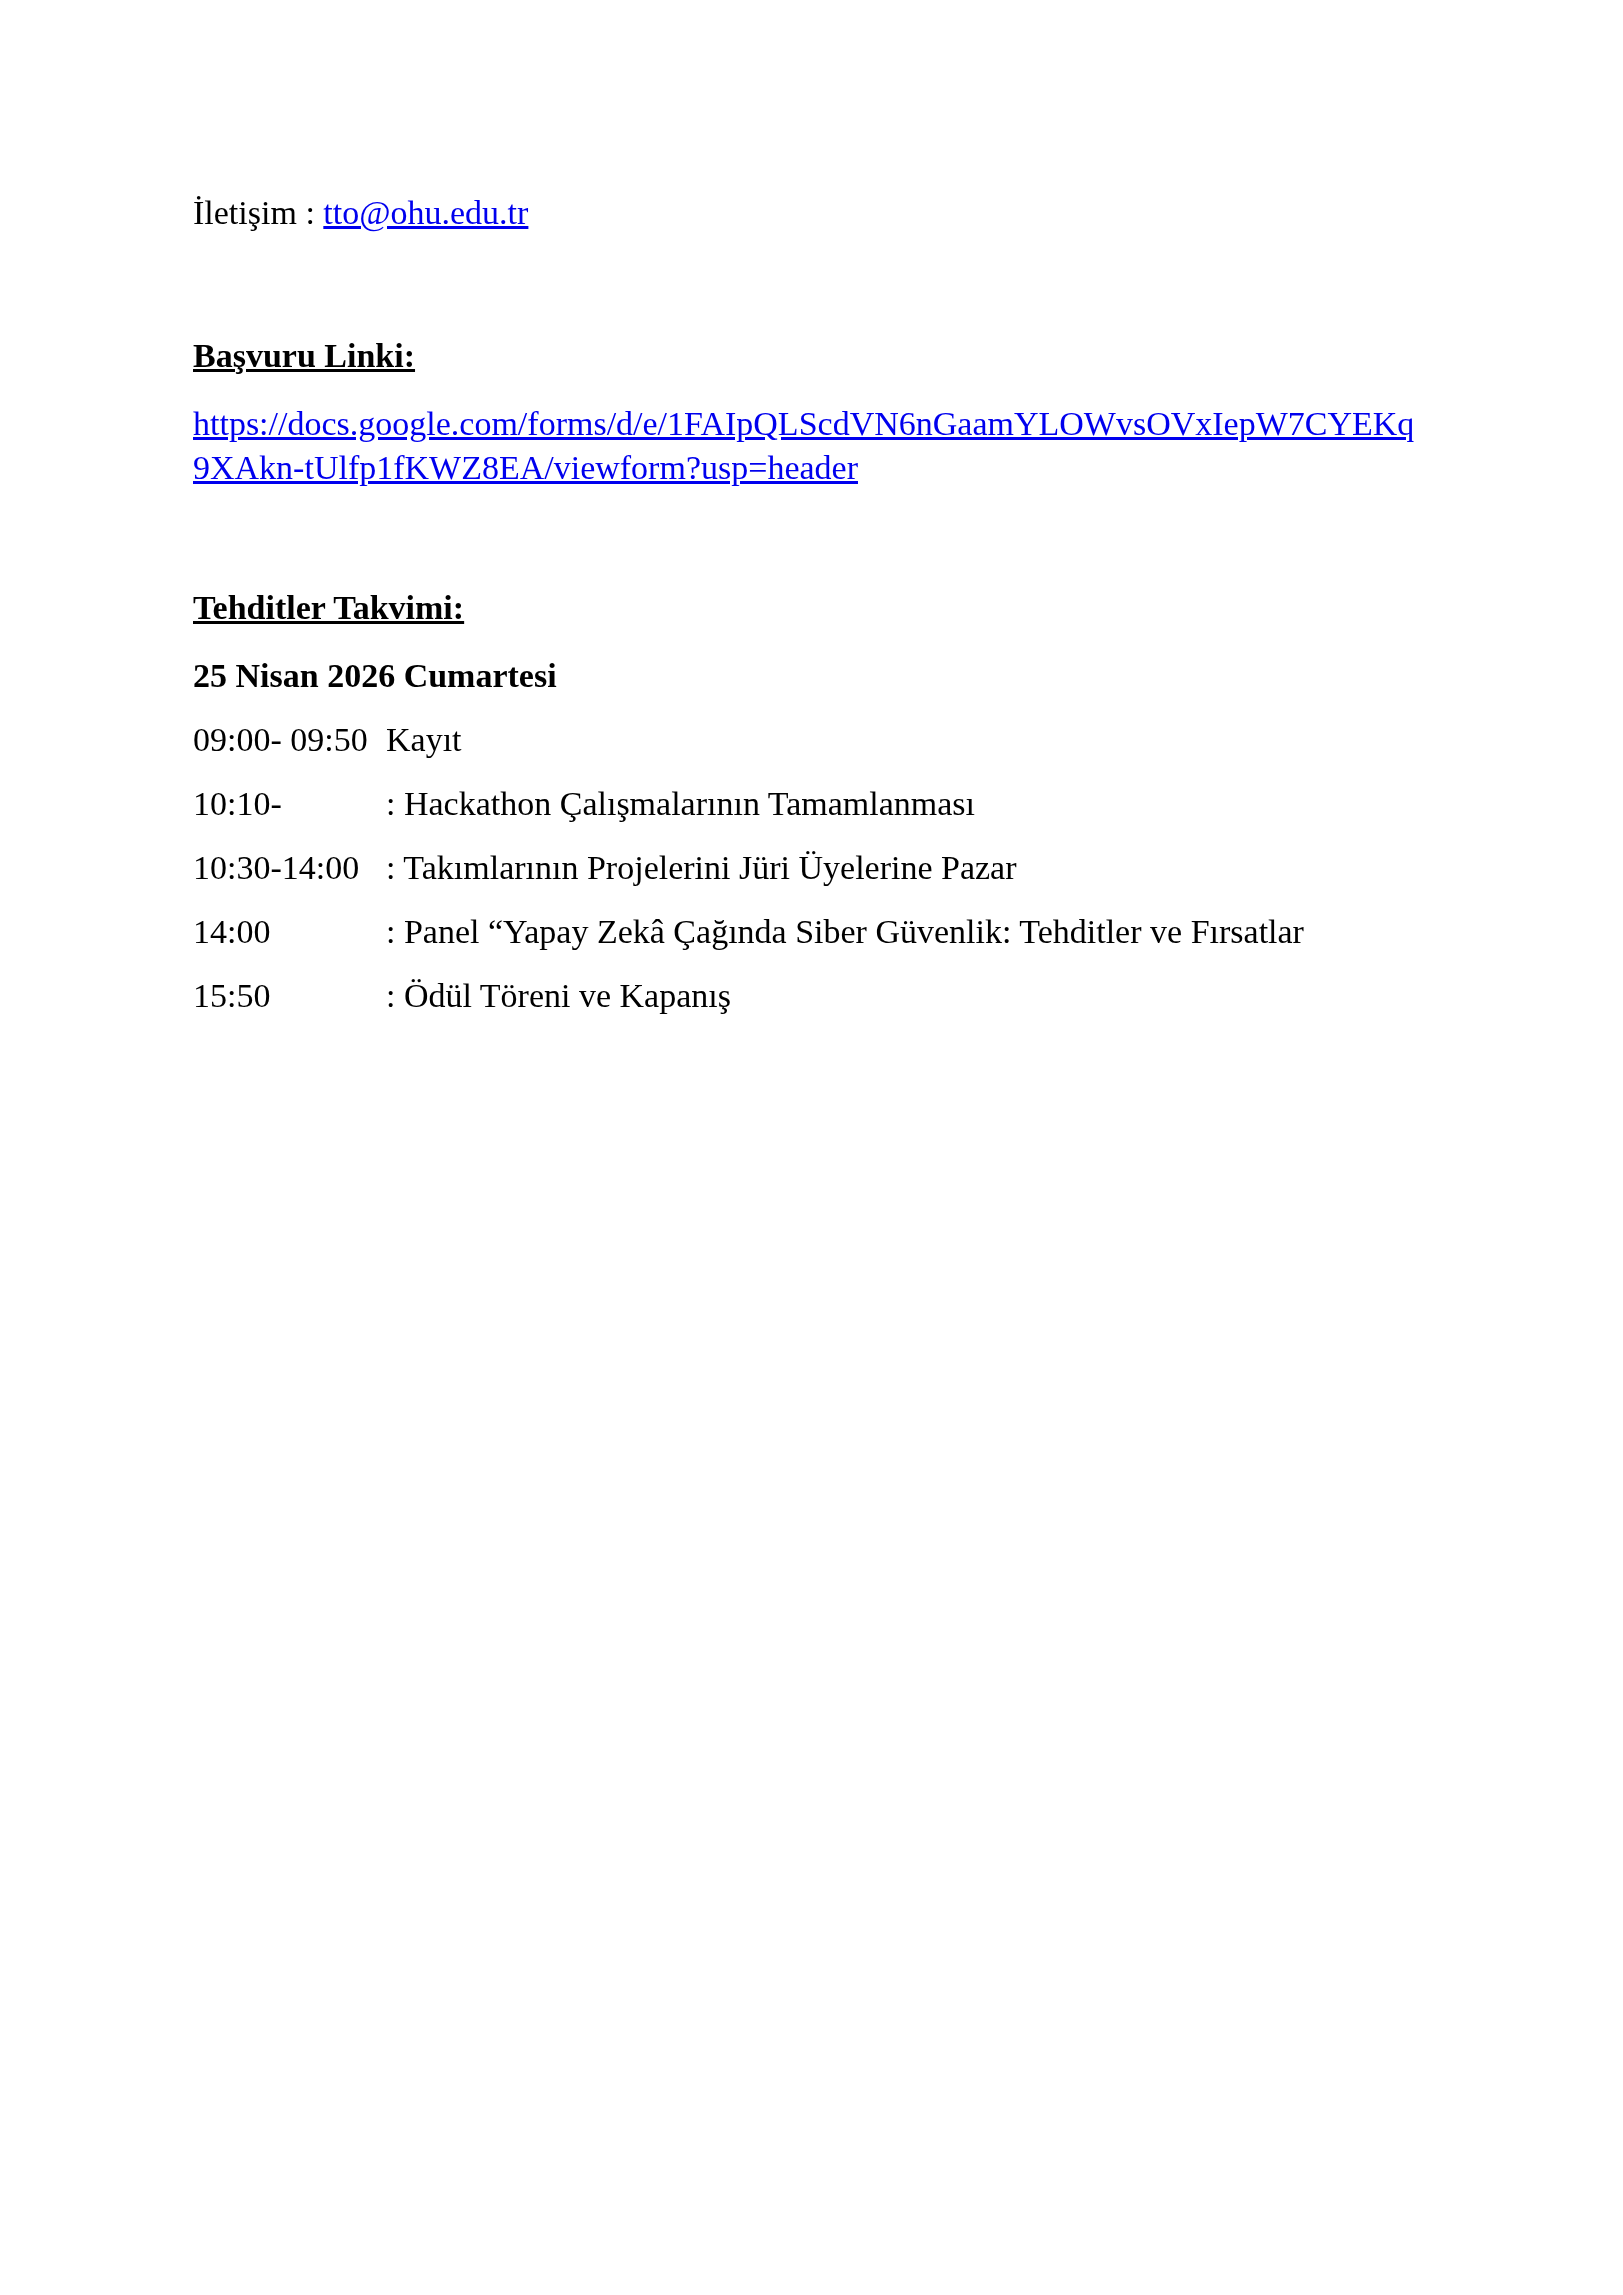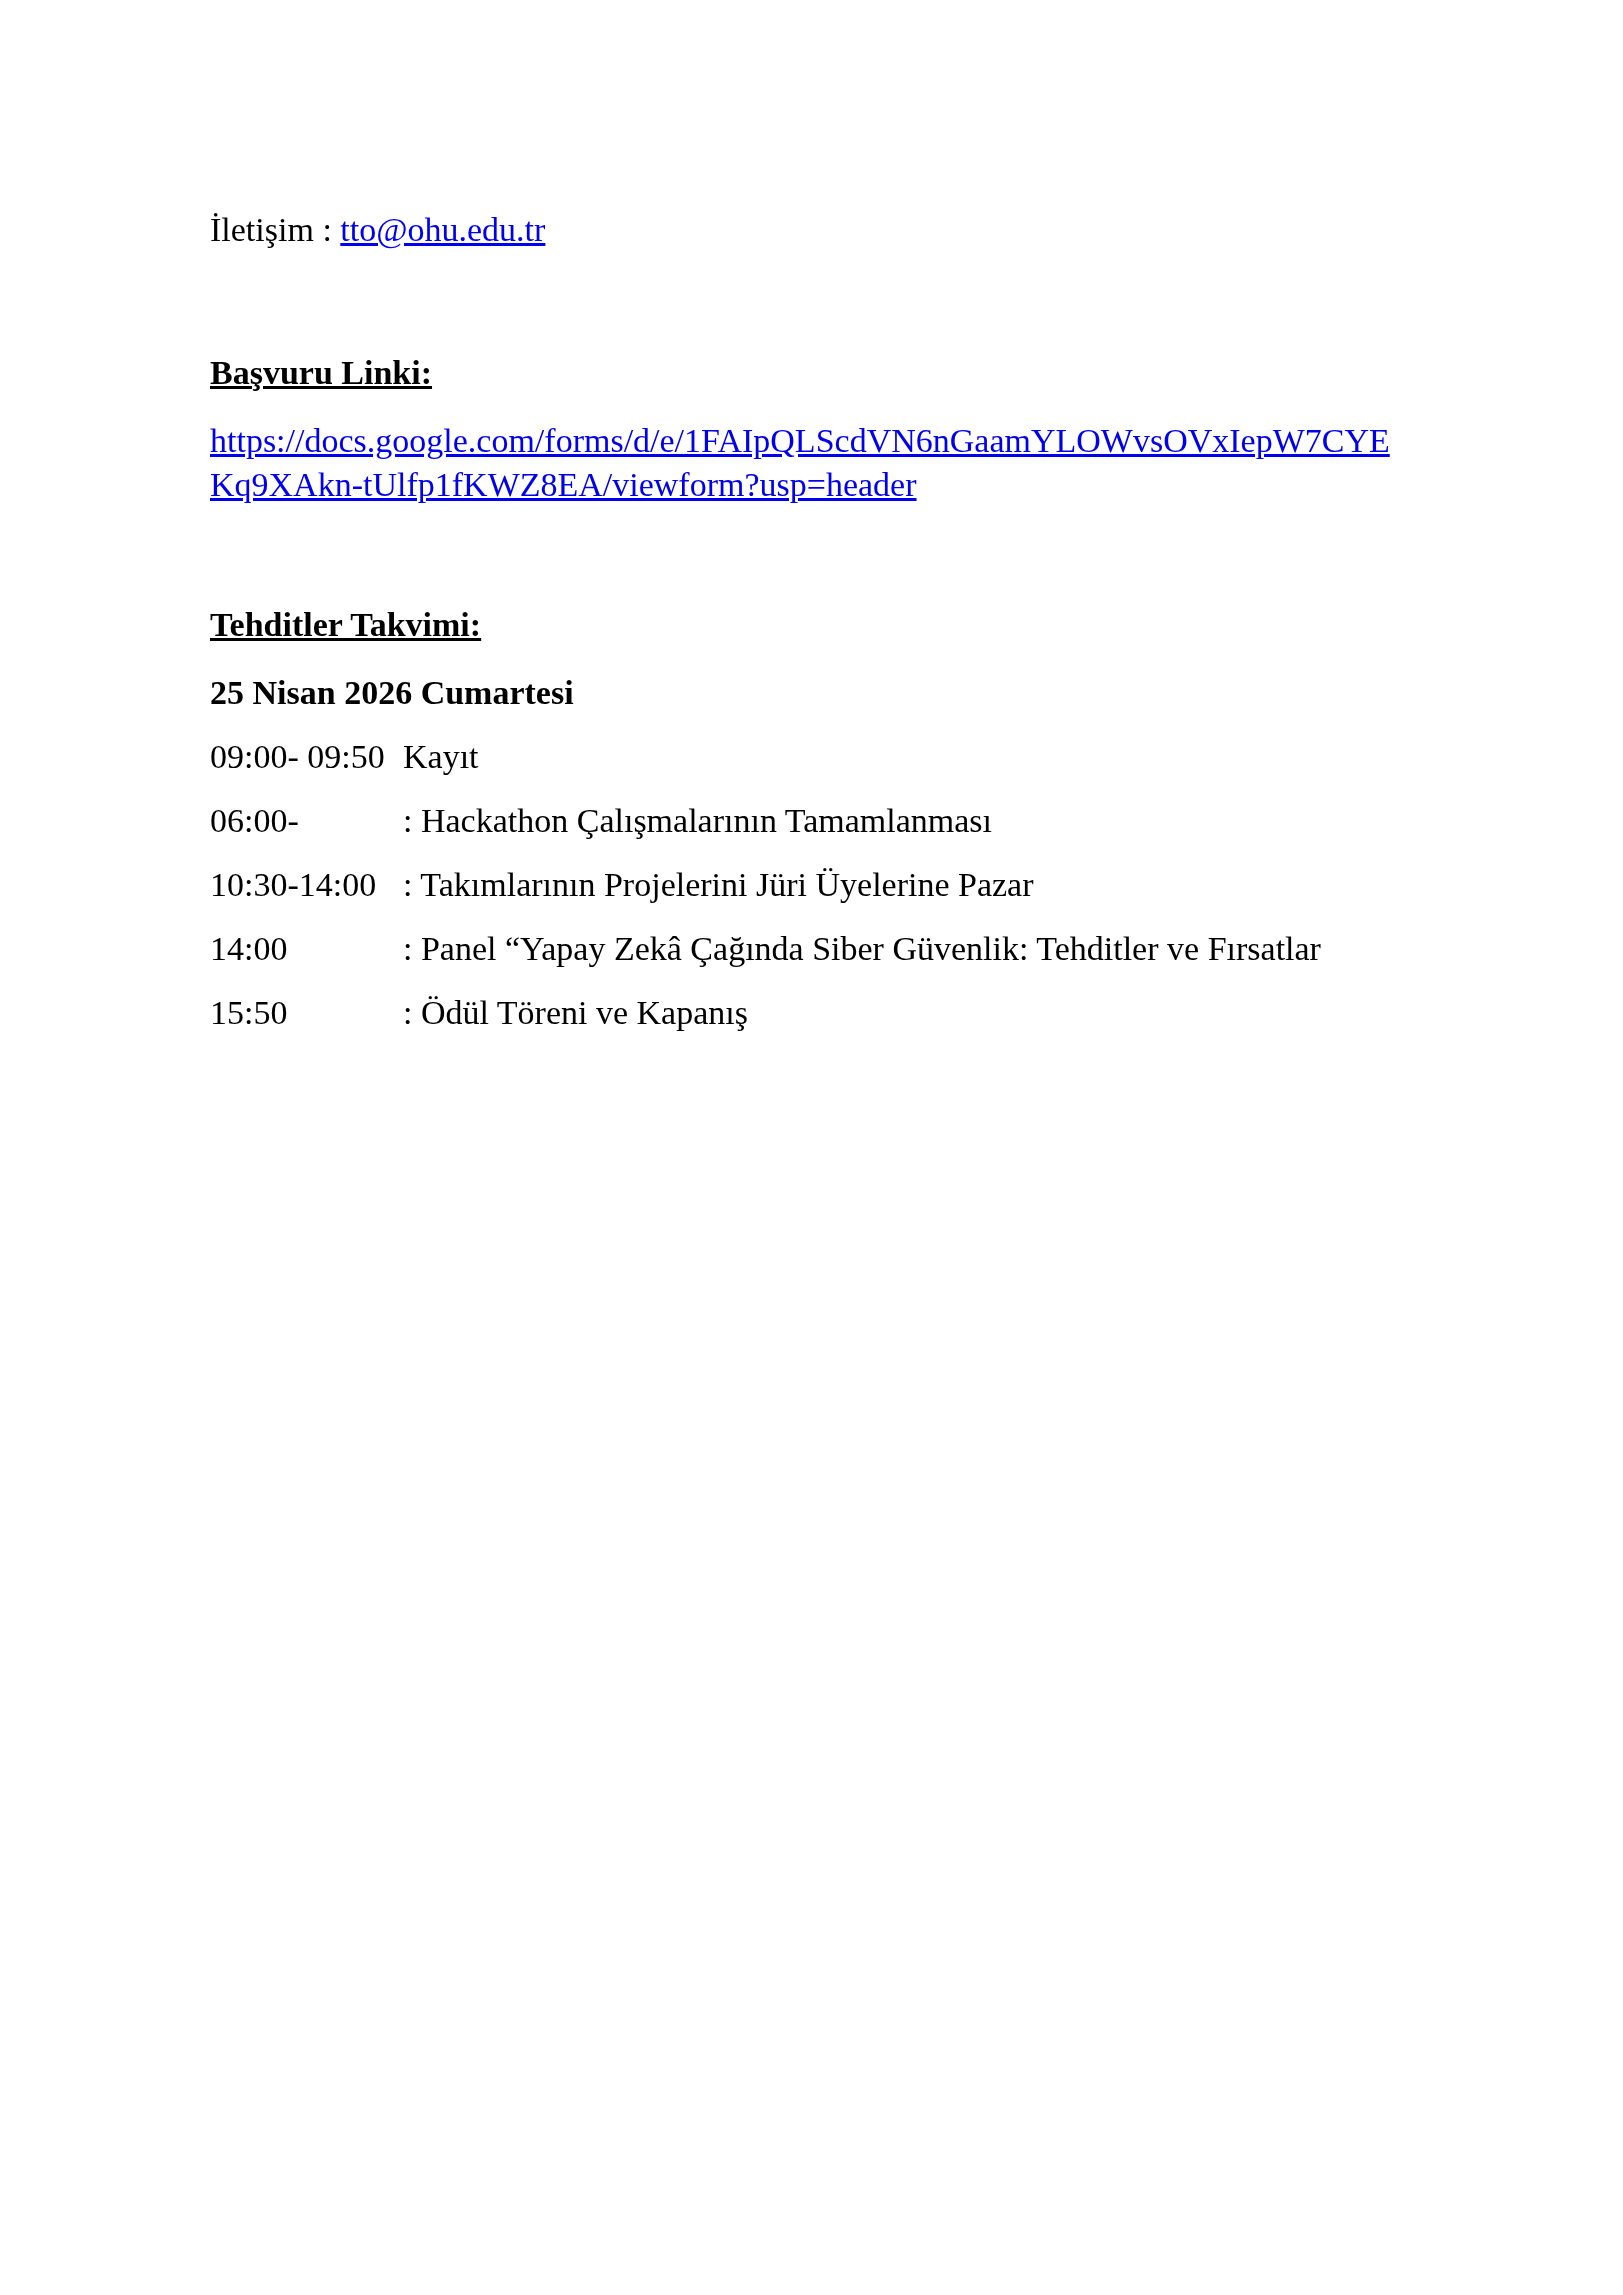--- a/index.html
+++ b/index.html
@@ -12,21 +12,21 @@
     width: 1623px;
     height: 2295px;
     background: #ffffff;
     font-family: "Liberation Serif", "DejaVu Serif", serif;
     font-size: 34px;
     line-height: 44px;
     color: #000000;
     box-sizing: border-box;
     padding: 191px 196px 0 193px;
   }
-  p { margin: 17px; font-family: Liberation Serif, serif; }
+  p { margin: 0; font-family: Liberation Serif, serif; }
   .para-contact   { margin-bottom: 99px; }
   .para-apply-head{ margin-bottom: 24px; }
   .para-url       { margin-bottom: 96px; word-break: break-all; }
   .para-sched-head{ margin-bottom: 24px; }
   .day-title      { font-weight: bold; margin-bottom: 20px; }
   .sched-row      { margin-bottom: 20px; }
   .heading {
     font-weight: bold;
     text-decoration: underline;
   }
@@ -67,21 +67,21 @@
   <p class="day-title">25 Nisan 2026 Cumartesi</p>
 
   <p class="sched-row">
     <span class="time-col">09:00- 09:50</span><span class="desc-col">Kayıt</span>
   </p>
 
 
 
 
   <p class="sched-row">
-    <span class="time-col">06:00-</span><span class="desc-col">: Hackathon Çalışmalarının Tamamlanması</span>
+    <span class="time-col">10:10-</span><span class="desc-col">: Hackathon Çalışmalarının Tamamlanması</span>
   </p>
 
   <p class="sched-row">
     <span class="time-col">10:30-14:00</span><span class="desc-col">: Takımlarının Projelerini Jüri Üyelerine Pazar</span>
   </p>
 
   <p class="sched-row">
     <span class="time-col">14:00</span><span class="desc-col">: Panel “Yapay Zekâ Çağında Siber Güvenlik: Tehditler ve Fırsatlar</span>
   </p>
 

